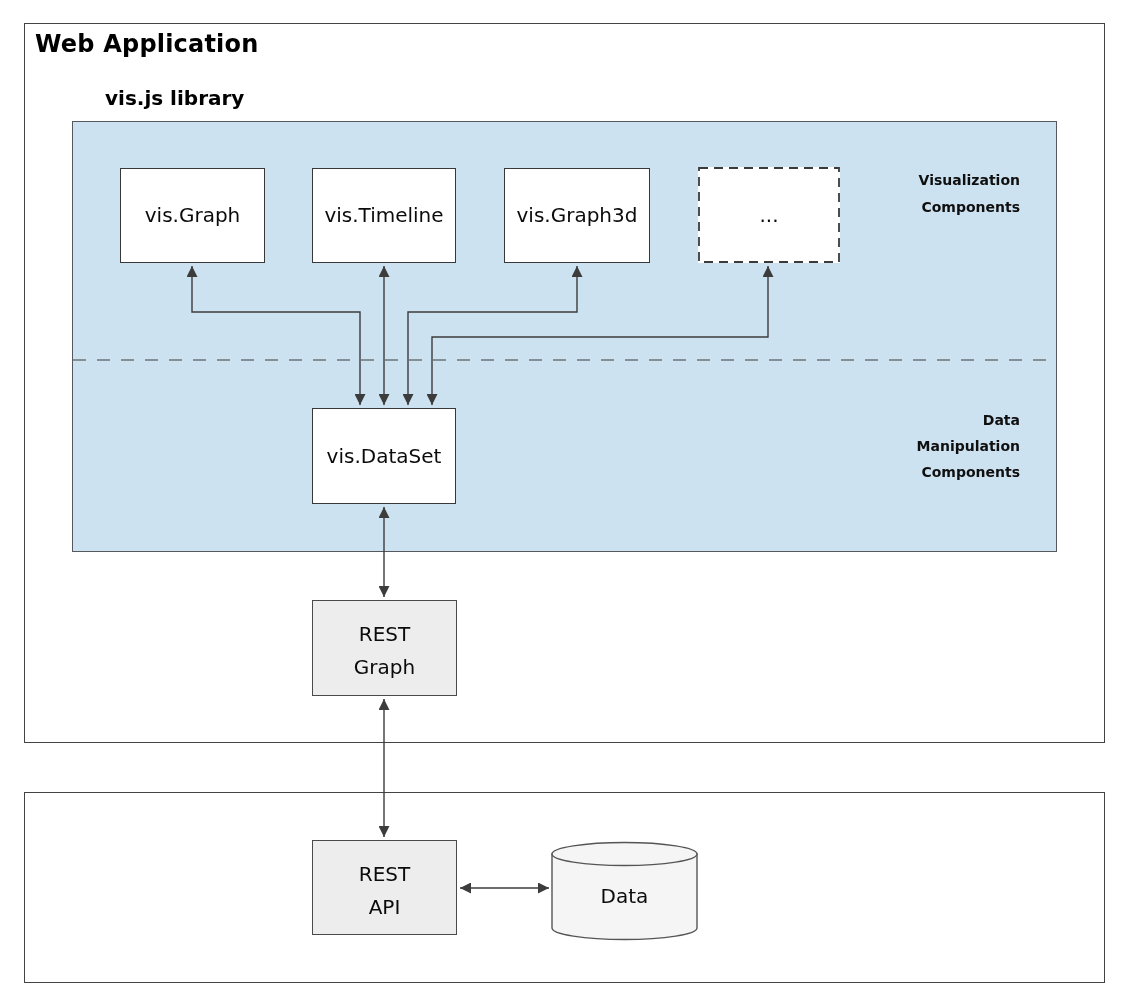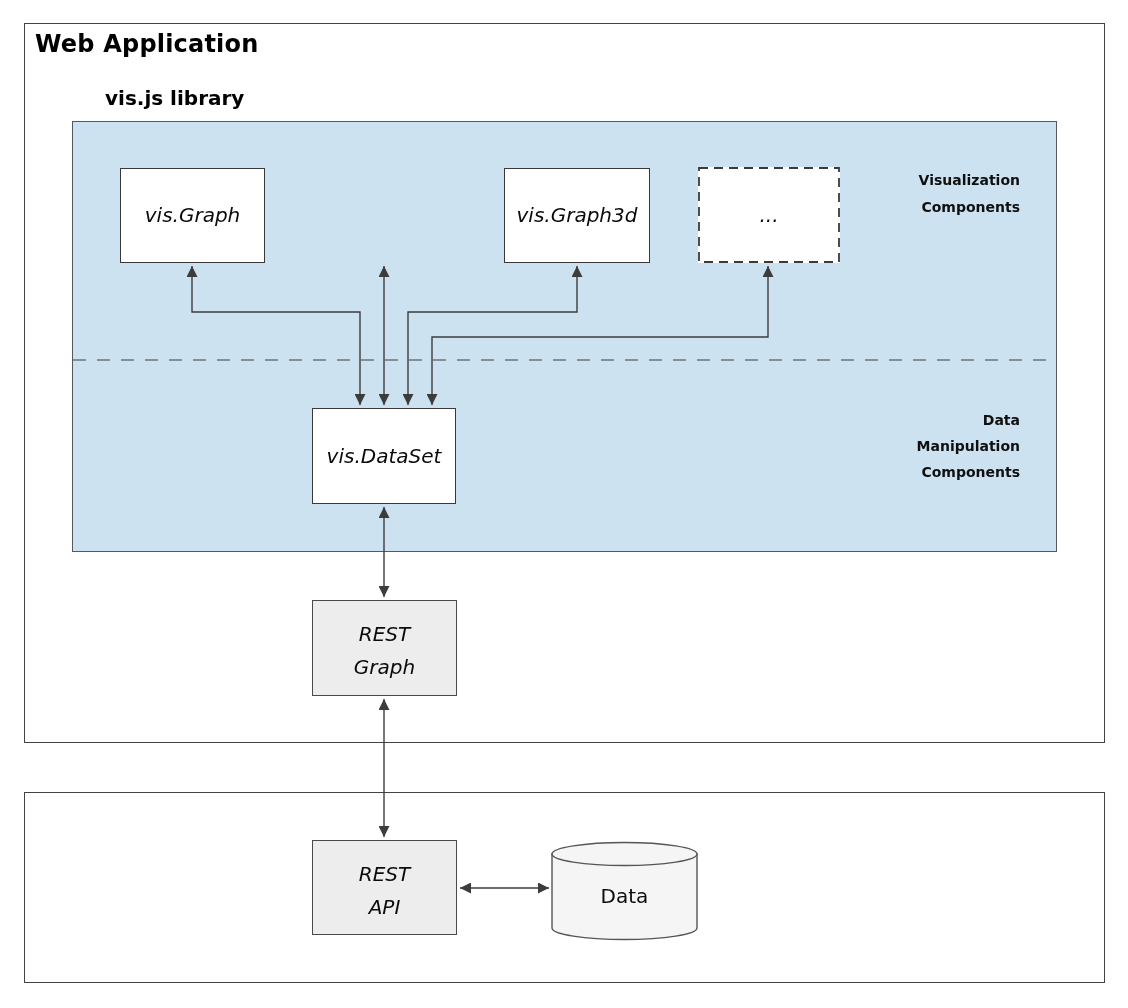--- a/index.html
+++ b/index.html
@@ -7,21 +7,21 @@
     position:relative; width:1128px; height:1008px;
     font-family:"DejaVu Sans","Liberation Sans",sans-serif;
     color:#000; background:#fff; overflow:hidden;
   }
   .abs { position:absolute; box-sizing:border-box; }
   .frame { border:1.6px solid #434343; background:transparent; }
   .panel { background:#cde2f1; border:1px solid #55585c; }
   .node {
     display:flex; align-items:center; justify-content:center;
     background:#fff; border:1.4px solid #383838;
-    font-size:20px; line-height:27px; color:#0b0b0b; text-align:center;font-style:italic;
+    font-size:20px; line-height:27px; color:#0b0b0b; text-align:center;
   }
   .node.gray { background:#ededed; border-color:#4a4a4a; }
   .node.no-border { border:none; }
   .stack span { display:block;margin-top:6px; }
   .big-title { font-size:24px; font-weight:bold; letter-spacing:0.2px; }
   .sub-title { font-size:20px; font-weight:bold;margin-left:20px; }
   .side-label {
     text-align:right; font-weight:bold; font-size:14px; color:#0f0f0f;
   }
   .overlay { position:absolute; left:0; top:0; pointer-events:none; }
@@ -40,20 +40,23 @@
 <div id="canvas">
 
   <div class="abs frame" style="left:24px; top:23px; width:1081px; height:720px;"></div>
   <div class="abs big-title" style="left:35px; top:30px;">Web Application</div>
 
   <div class="abs sub-title" style="left:85px; top:86px;">vis.js library</div>
   <div class="abs panel" style="left:72px; top:121px; width:985px; height:431px;"></div>
 
   <div class="abs node" style="left:120px; top:168px; width:145px; height:95px;">
     <span>vis.Graph</span>
+  </div>
+  <div class="abs node" style="left:312px; top:168px; width:144px; height:95px;">
+    <span>vis.Timeline</span>
   </div>
   <div class="abs node" style="left:504px; top:168px; width:146px; height:95px;">
     <span>vis.Graph3d</span>
   </div>
   <div class="abs node no-border" style="left:698px; top:167px; width:142px; height:96px;">
     <svg class="dots-rect" width="142" height="96" viewBox="0 0 142 96">
       <rect x="1" y="1" width="140" height="94" fill="#ffffff" stroke="#3a3a3a" stroke-width="1.8" stroke-dasharray="9 6"></rect>
     </svg>
     <span class="dots-text">...</span>
   </div>

